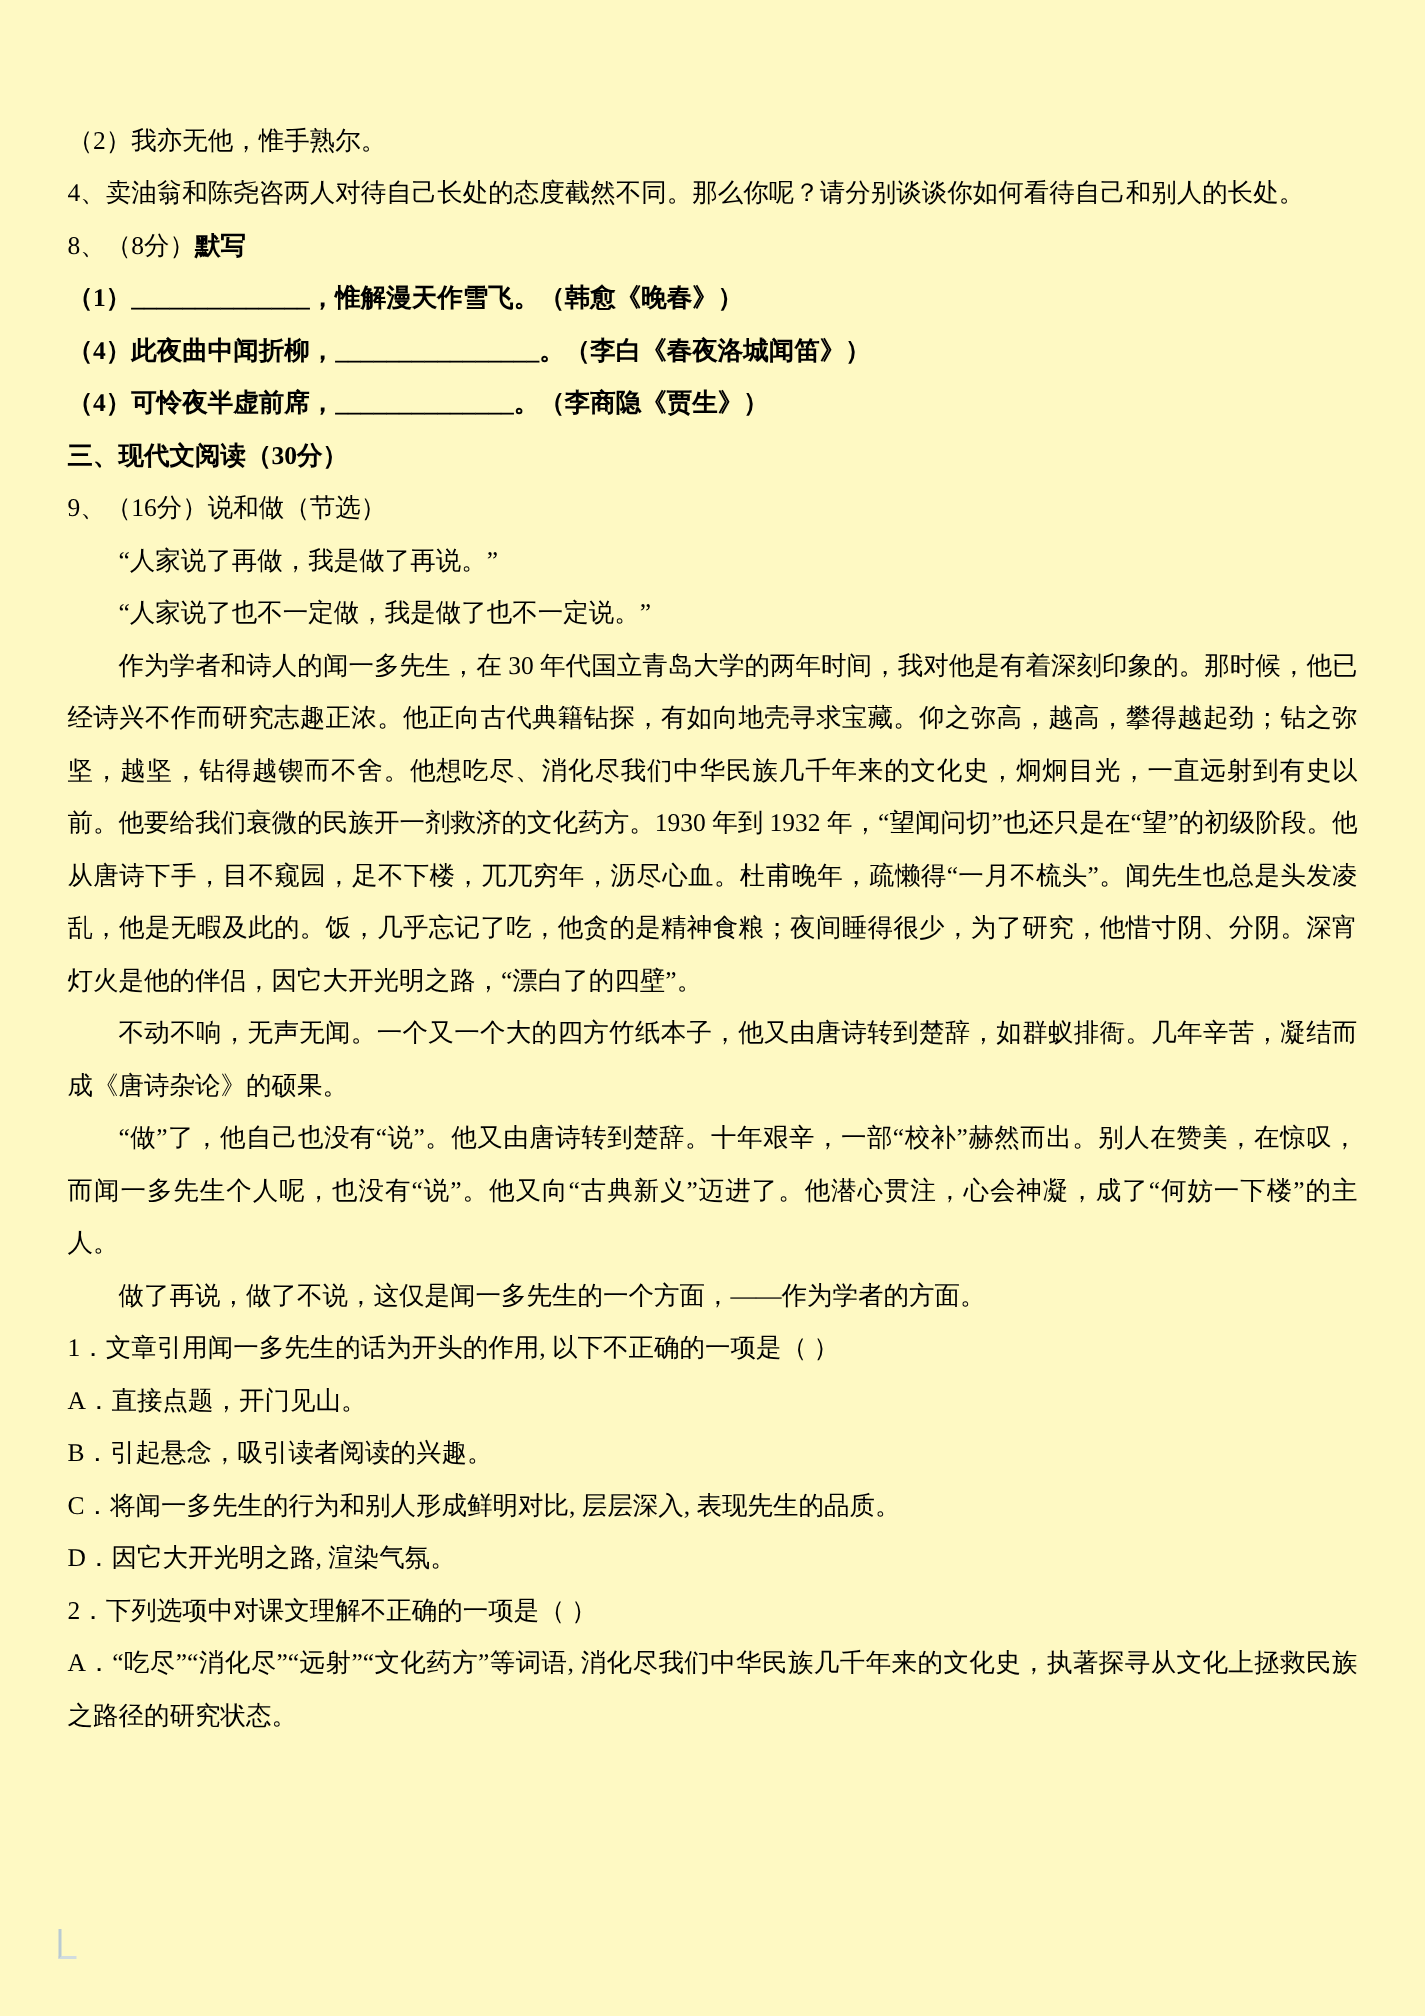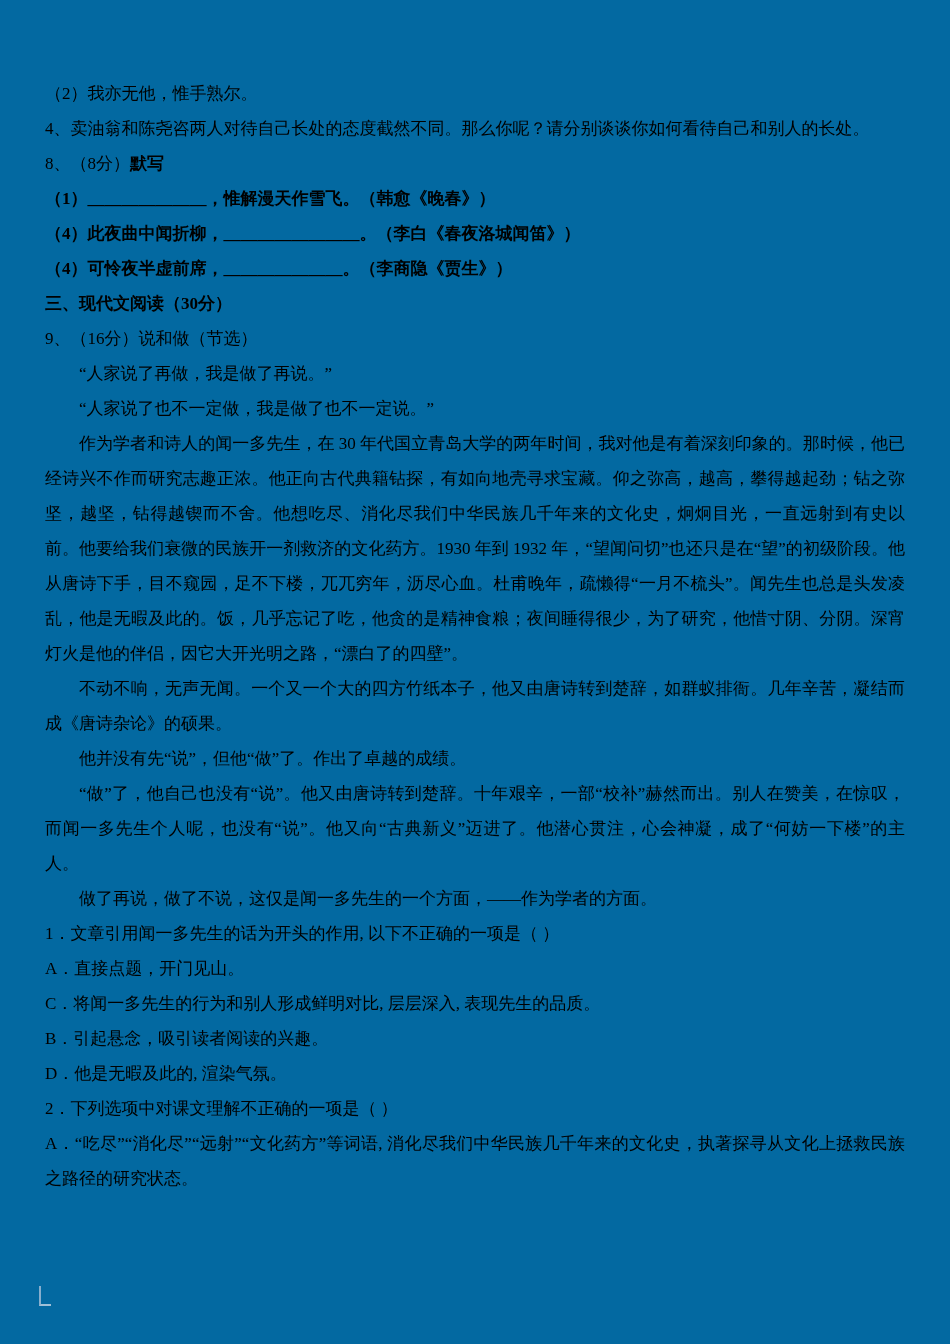--- a/index.html
+++ b/index.html
@@ -6,21 +6,21 @@
     margin: 0;
     padding: 0;
     background: #ffffff;
   }
   .page {
     position: relative;
     width: 950px;
     height: 1344px;
     box-sizing: border-box;
     padding: 76px 45px 40px 45px;
-    background: #0369a1;
+    background: #fef9c3;
     color: #000000;
     font-family: "Liberation Serif", "DejaVu Serif", serif;
     font-size: 17px;
     overflow: hidden;
   }
   .page p {
     margin: 0;
     line-height: 35px;
     text-align: justify;
     text-justify: inter-ideograph;
@@ -58,28 +58,27 @@
 
   <p class="heading">三、现代文阅读（30分）</p>
 
   <p>9、（16分）说和做（节选）</p>
 
   <p class="ind">“人家说了再做，我是做了再说。”</p>
   <p class="ind">“人家说了也不一定做，我是做了也不一定说。”</p>
 
   <p class="ind">作为学者和诗人的闻一多先生，在 30 年代国立青岛大学的两年时间，我对他是有着深刻印象的。那时候，他已经诗兴不作而研究志趣正浓。他正向古代典籍钻探，有如向地壳寻求宝藏。仰之弥高，越高，攀得越起劲；钻之弥坚，越坚，钻得越锲而不舍。他想吃尽、消化尽我们中华民族几千年来的文化史，炯炯目光，一直远射到有史以前。他要给我们衰微的民族开一剂救济的文化药方。1930 年到 1932 年，“望闻问切”也还只是在“望”的初级阶段。他从唐诗下手，目不窥园，足不下楼，兀兀穷年，沥尽心血。杜甫晚年，疏懒得“一月不梳头”。闻先生也总是头发凌乱，他是无暇及此的。饭，几乎忘记了吃，他贪的是精神食粮；夜间睡得很少，为了研究，他惜寸阴、分阴。深宵灯火是他的伴侣，因它大开光明之路，“漂白了的四壁”。</p>
   <p class="ind">不动不响，无声无闻。一个又一个大的四方竹纸本子，他又由唐诗转到楚辞，如群蚁排衙。几年辛苦，凝结而成《唐诗杂论》的硕果。</p>
-  <p class="ind">他并没有先“说”，但他“做”了。作出了卓越的成绩。</p>
   <p class="ind">“做”了，他自己也没有“说”。他又由唐诗转到楚辞。十年艰辛，一部“校补”赫然而出。别人在赞美，在惊叹，而闻一多先生个人呢，也没有“说”。他又向“古典新义”迈进了。他潜心贯注，心会神凝，成了“何妨一下楼”的主人。</p>
   <p class="ind">做了再说，做了不说，这仅是闻一多先生的一个方面，——作为学者的方面。</p>
 
   <p>1．文章引用闻一多先生的话为开头的作用, 以下不正确的一项是（  ）</p>
   <p>A．直接点题，开门见山。</p>
+  <p>B．引起悬念，吸引读者阅读的兴趣。</p>
   <p>C．将闻一多先生的行为和别人形成鲜明对比, 层层深入, 表现先生的品质。</p>
-  <p>B．引起悬念，吸引读者阅读的兴趣。</p>
-  <p>D．他是无暇及此的, 渲染气氛。</p>
+  <p>D．因它大开光明之路, 渲染气氛。</p>
 
   <p>2．下列选项中对课文理解不正确的一项是（  ）</p>
   <p>A．“吃尽”“消化尽”“远射”“文化药方”等词语, 消化尽我们中华民族几千年来的文化史，执著探寻从文化上拯救民族之路径的研究状态。</p>
 
   <div class="corner-artifact"></div>
 
 </div>
 
 </body></html>

